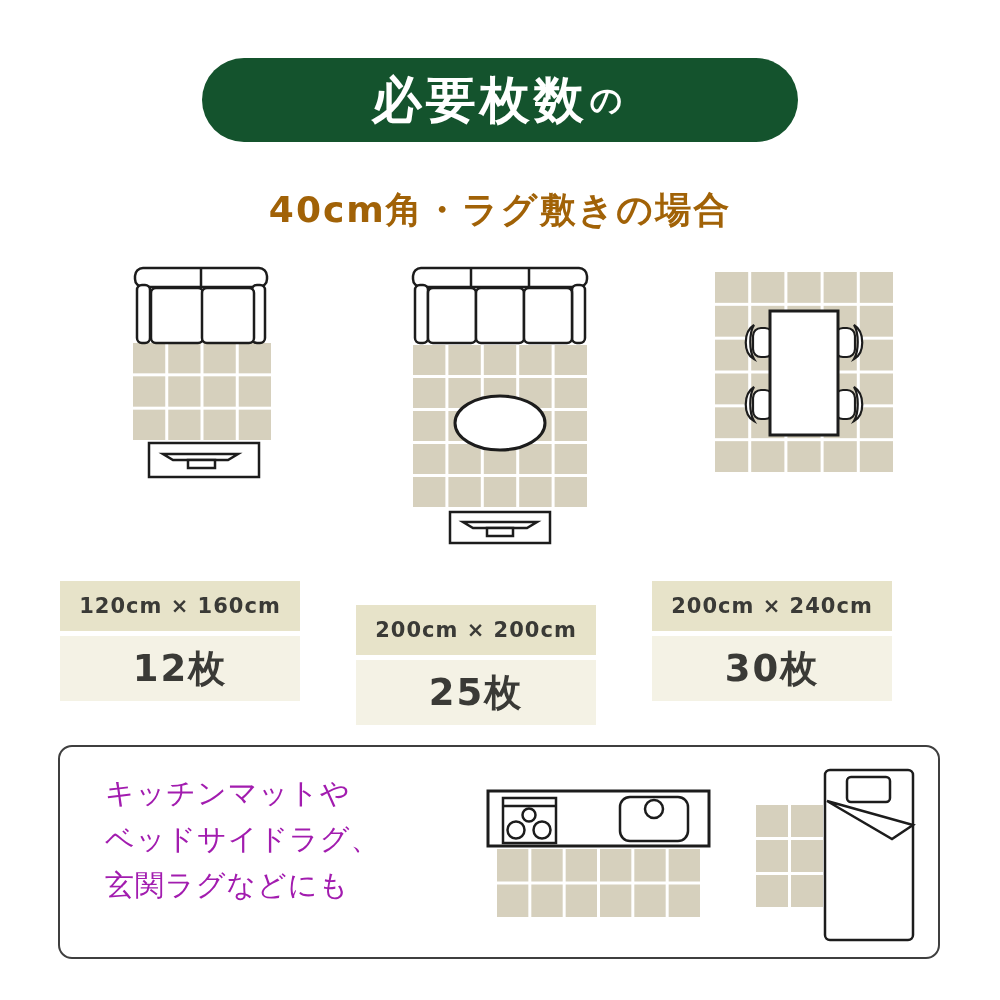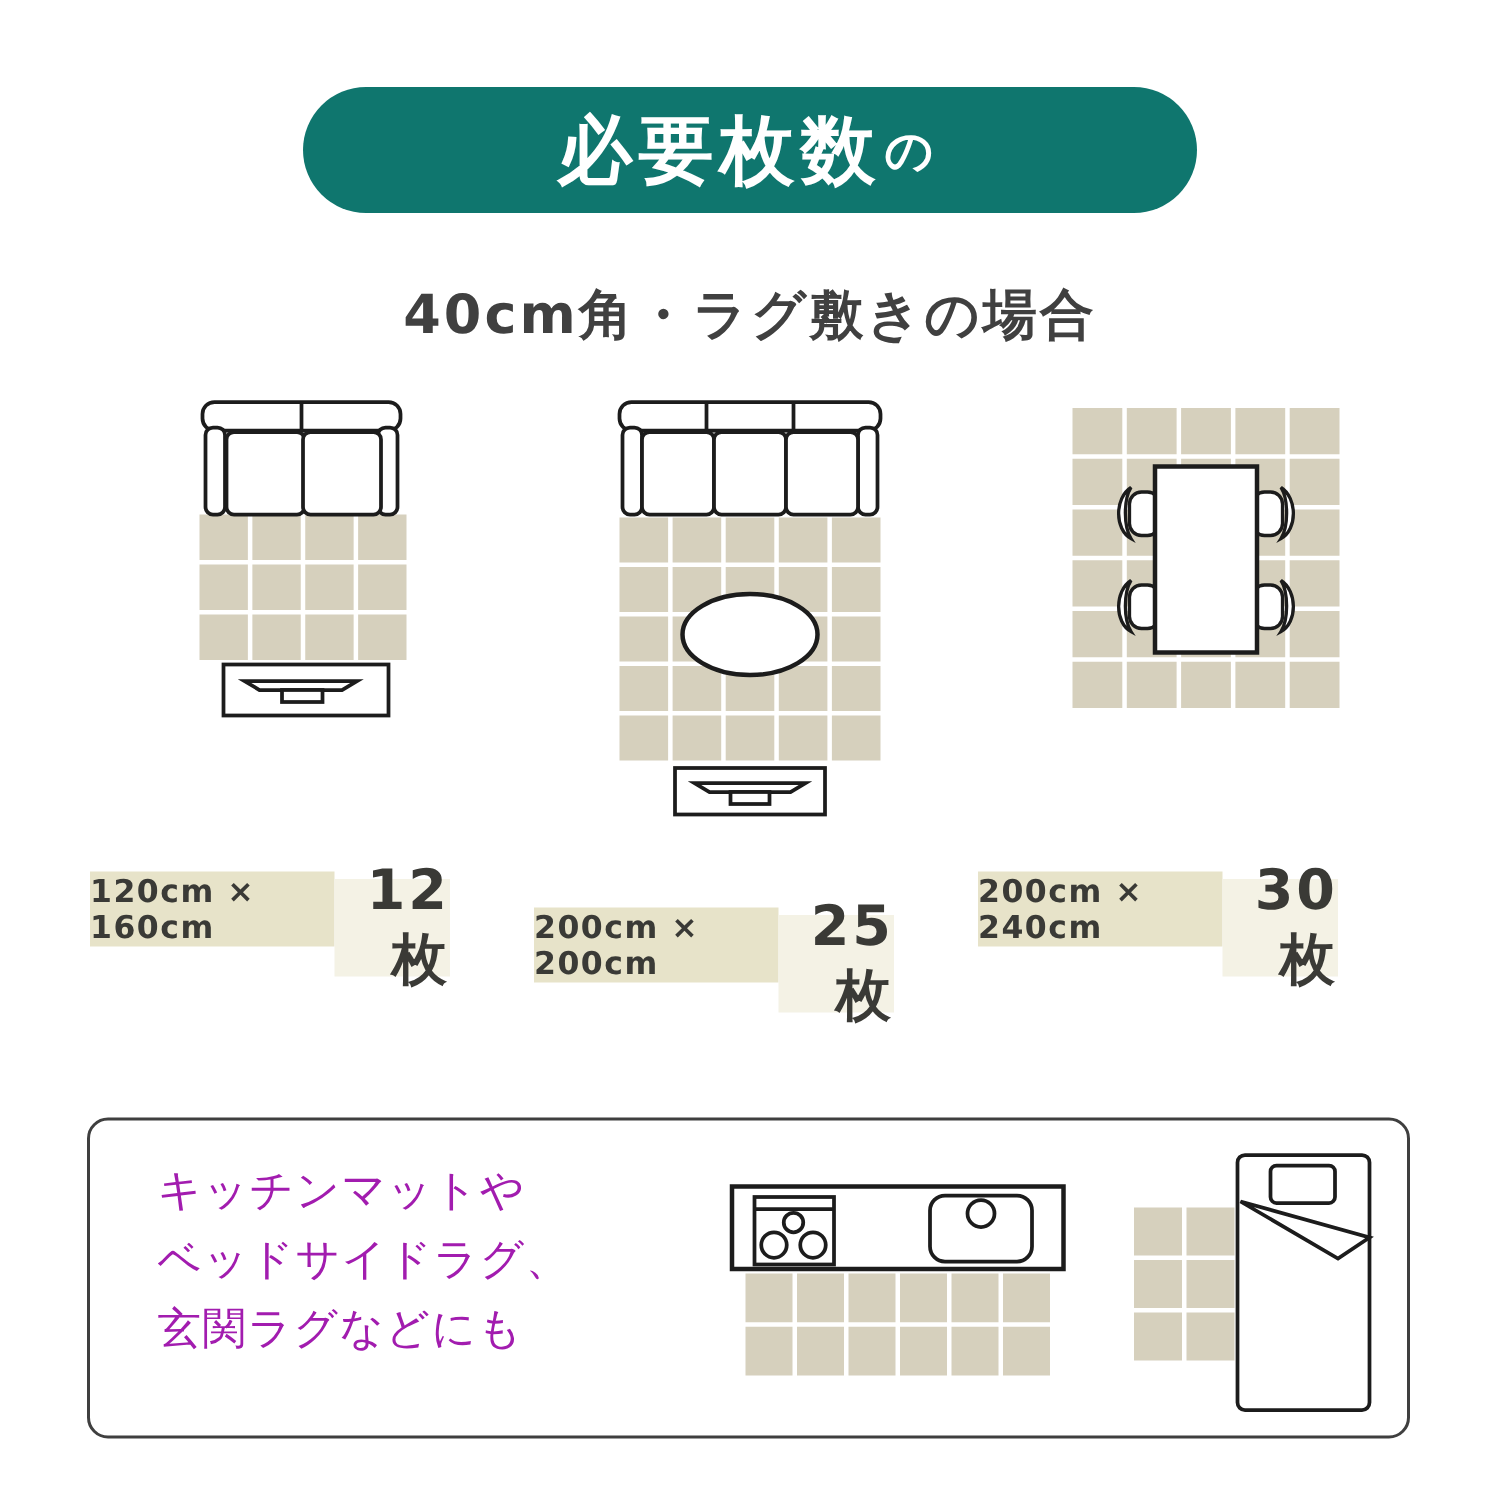--- a/index.html
+++ b/index.html
@@ -5,38 +5,38 @@
   html,body{margin:0;padding:0;}
   body{
     width:1000px;height:1000px;position:relative;background:#ffffff;
     font-family:"DejaVu Sans","Liberation Sans",sans-serif;overflow:hidden;
   }
   .abs{position:absolute;}
 
   
   .title-pill{
     left:202px;top:58px;width:596px;height:84px;border-radius:42px;
-    background:#0f766e;display:flex;align-items:center;justify-content:center;
+    background:#14532d;display:flex;align-items:center;justify-content:center;
     letter-spacing:4px;
   }
   .title-pill .big{font-size:50px;font-weight:bold;color:#ffffff;line-height:1;}
   .title-pill .small{font-size:32px;font-weight:bold;color:#ffffff;line-height:1;padding:0 2px;}
 
   
   .subtitle{
     left:0;top:186px;width:1000px;text-align:center;
-    font-size:36px;font-weight:bold;color:#404040;letter-spacing:2px;
+    font-size:36px;font-weight:bold;color:#a16207;letter-spacing:2px;
   }
 
   
   svg{display:block;}
   .outline{fill:#ffffff;stroke:#1c1c1c;}
 
   
-  .card{top:581px;width:240px;display:flex;flex-direction:row;}
+  .card{top:581px;width:240px;display:flex;flex-direction:column;}
   .card-1{left:60px;} .card-2{left:356px;margin-top:24px;} .card-3{left:652px;}
   .card-header{
     height:50px;background:#e7e3c9;display:flex;align-items:center;justify-content:center;
     font-size:21px;font-weight:bold;color:#3a3a36;letter-spacing:1px;
   }
   .card-body{
     height:65px;margin-top:5px;background:#f4f2e5;
     display:flex;align-items:center;justify-content:center;
     font-size:37px;font-weight:bold;color:#3a3a36;letter-spacing:2px;text-align:right;
   }

